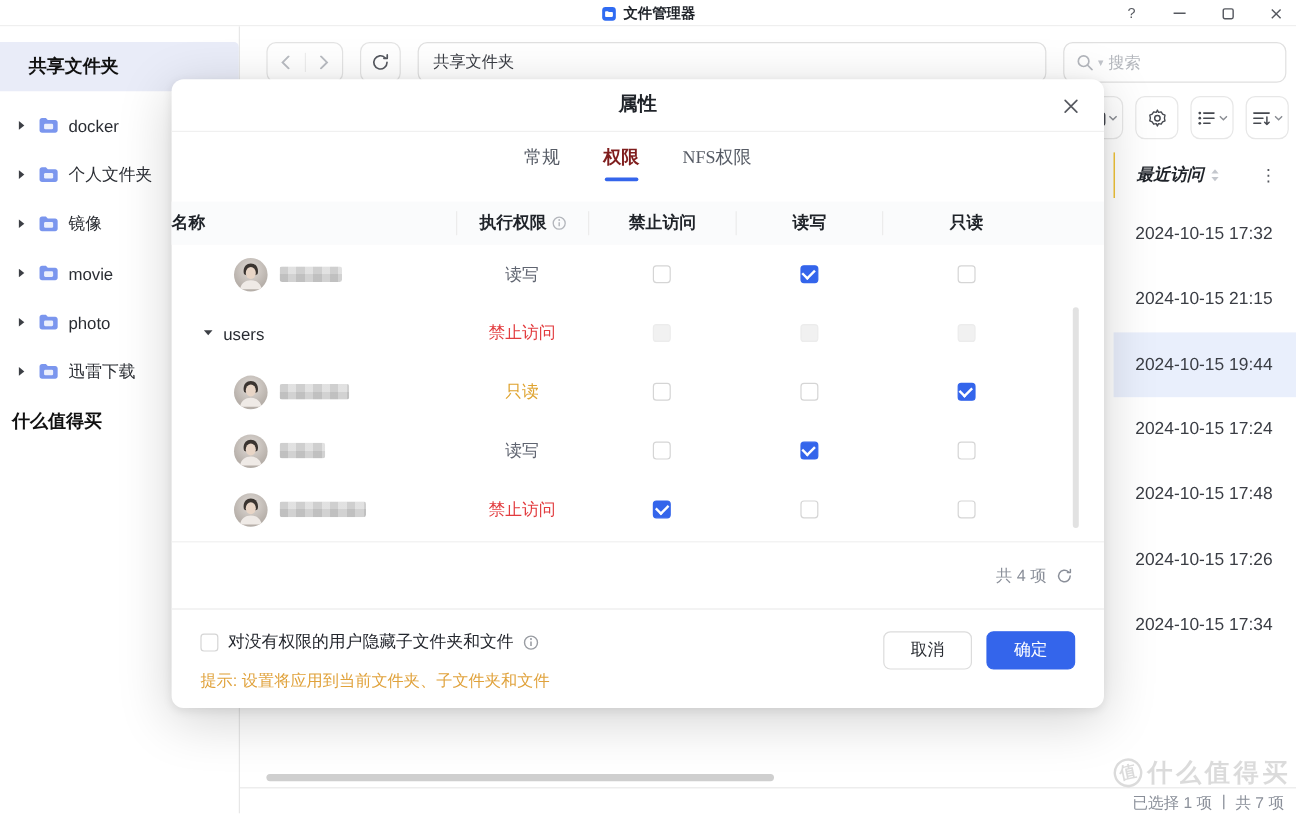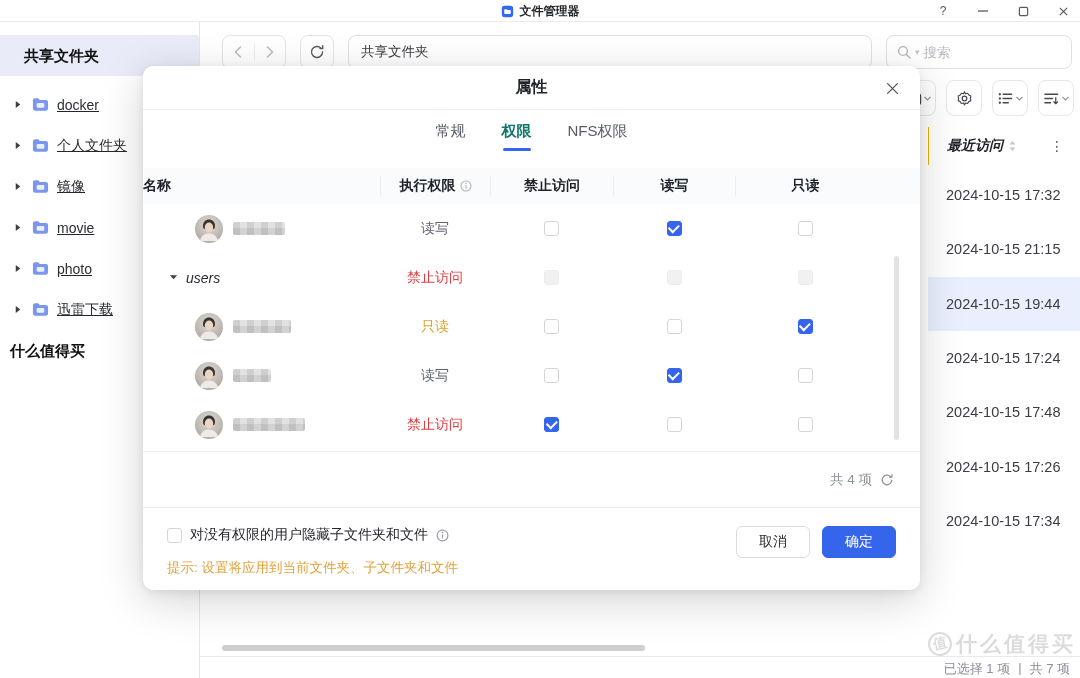--- a/index.html
+++ b/index.html
@@ -11,21 +11,21 @@
   .titlebar { position:absolute; top:0; left:0; right:0; height:22px; background:#fff; border-bottom:1px solid #ececec; }
   .titlebar .title-wrap { position:absolute; left:0; right:0; top:0; height:22px; display:flex; align-items:center; justify-content:center; gap:6px;font-family:Liberation Serif, serif; }
   .titlebar .app-title { font-size:12px; font-weight:bold; color:#1f2329; }
   .win-controls { position:absolute; right:10px; top:0; height:22px; display:flex; align-items:center; gap:26px; color:#55585f; }
   .win-btn { width:14px; height:14px; display:flex; align-items:center; justify-content:center; cursor:pointer; }
   .help-btn { font-size:12px; color:#55585f; }
 
   
   .sidebar { position:absolute; top:22px; left:0; width:200px; bottom:0; background:#fff; border-right:1px solid #e7e7e7; }
   .sidebar-header { margin-top:13px; height:41px; line-height:41px; background:#e9ecf8; border-radius:0 4px 4px 0; font-size:15px; font-weight:bold; padding-left:24px; color:#111; }
-  .tree { margin-top:8px;text-decoration:underline; }
+  .tree { margin-top:8px; }
   .tree-item { height:41px; display:flex; align-items:center; padding-left:10px; cursor:pointer; }
   .tw { width:16px; display:flex; justify-content:center; color:#3c3f45; }
   .folder-ic { margin:0 8px 0 6px; }
   .tree-label { font-size:14px; color:#2a2d33; }
   .sidebar-user-header { margin-top:12px; padding-left:10px; font-size:15px; font-weight:bold; color:#111; }
 
   
   .main { position:absolute; left:200px; top:22px; right:0; bottom:0; background:#fff; }
   .toolbar { position:absolute; left:0; right:0; top:8px; height:44px; display:flex; align-items:center; padding:0 8px 0 22px; gap:14px; }
   .nav-group { width:64px; height:34px; border:1px solid #e4e4e4; border-radius:8px; display:flex; align-items:center; background:#fff; }
@@ -58,33 +58,33 @@
   .watermark { position:absolute; right:4px; top:608px; display:flex; align-items:center; gap:4px; color:rgba(0,0,0,.14); pointer-events:none; }
   .wm-badge { width:24px; height:24px; border:2px solid rgba(0,0,0,.14); border-radius:50%; display:flex; align-items:center; justify-content:center; font-size:14px; font-weight:bold; transform:rotate(-12deg); }
   .wm-text { font-size:21px; font-weight:bold; letter-spacing:3px; }
 
   
   .modal { position:absolute; left:143px; top:66px; width:777px; height:524px; background:#fff; border-radius:10px; box-shadow:0 10px 44px rgba(0,0,0,.18), 0 2px 8px rgba(0,0,0,.08); z-index:10; }
   .modal-header { position:relative; height:44px; display:flex; align-items:center; justify-content:center; border-bottom:1px solid #f0f0f0; }
   .modal-title { font-size:16px; font-weight:bold; color:#1f2329; }
   .modal-close { position:absolute; right:18px; top:12px; width:20px; height:20px; display:flex; align-items:center; justify-content:center; color:#55585f; cursor:pointer; }
   .tabs { height:46px; display:flex; align-items:flex-start; justify-content:center; gap:36px; padding-top:12px; }
-  .tab { position:relative; font-size:15px; color:#575c66; padding-bottom:10px; cursor:pointer; }
-  .tab.active { color:#0f766e; font-weight:bold; }
+  .tab { position:relative; font-size:15px; color:#575c66; padding-bottom:10px; cursor:pointer;font-family:Liberation Serif, serif; }
+  .tab.active { color:#7f1d1d; font-weight:bold; }
   .tab.active::after { content:""; position:absolute; left:50%; transform:translateX(-50%); bottom:0; width:28px; height:3px; border-radius:2px; background:#3465eb; }
 
   .ptable { margin:12px 0 0 0; }
   .prow { display:grid; grid-template-columns:237px 110px 123px 122px 140px; align-items:center; }
   .ptable-head { height:36px; background:#fafbfc; }
   .ptable-head .hcell { font-size:14px; font-weight:bold; color:#1f2329; text-align:center; display:flex; align-items:center; justify-content:center; gap:4px; height:20px; border-left:1px solid #ececec; }
   .ptable-head .hcell:first-child { justify-content:flex-start; border-left:none; }
   .body-row { height:49px; }
   .ncell { display:flex; align-items:center; }
   .ncell.user { padding-left:52px; gap:10px; }
-  .ncell.group { padding-left:26px; gap:8px;font-style:italic; }
+  .ncell.group { padding-left:26px; gap:8px; }
   .avatar { width:28px; height:28px; border-radius:50%; background:radial-gradient(circle at 50% 35%, #cfc9c4 0 30%, #b6afa9 70%); overflow:hidden; flex:none; }
   .blur-name { height:13px; border-radius:2px; background:
       repeating-linear-gradient(90deg, rgba(0,0,0,.10) 0 7px, rgba(0,0,0,.02) 7px 14px),
       repeating-linear-gradient(0deg, #d6d6d6 0 6.5px, #e6e6e6 6.5px 13px); }
   .grp-caret { color:#3c3f45; font-size:9px; }
   .grp-label { font-size:14px; color:#2a2d33; }
   .exec-cell { text-align:center; font-size:14px; }
   .cb-cell { display:flex; justify-content:center; }
   .checkbox { width:15px; height:15px; border:1px solid #d5d5d5; border-radius:3px; background:#fff; display:flex; align-items:center; justify-content:center; cursor:pointer; }
   .checkbox.checked { background:#3465eb; border-color:#3465eb; }

